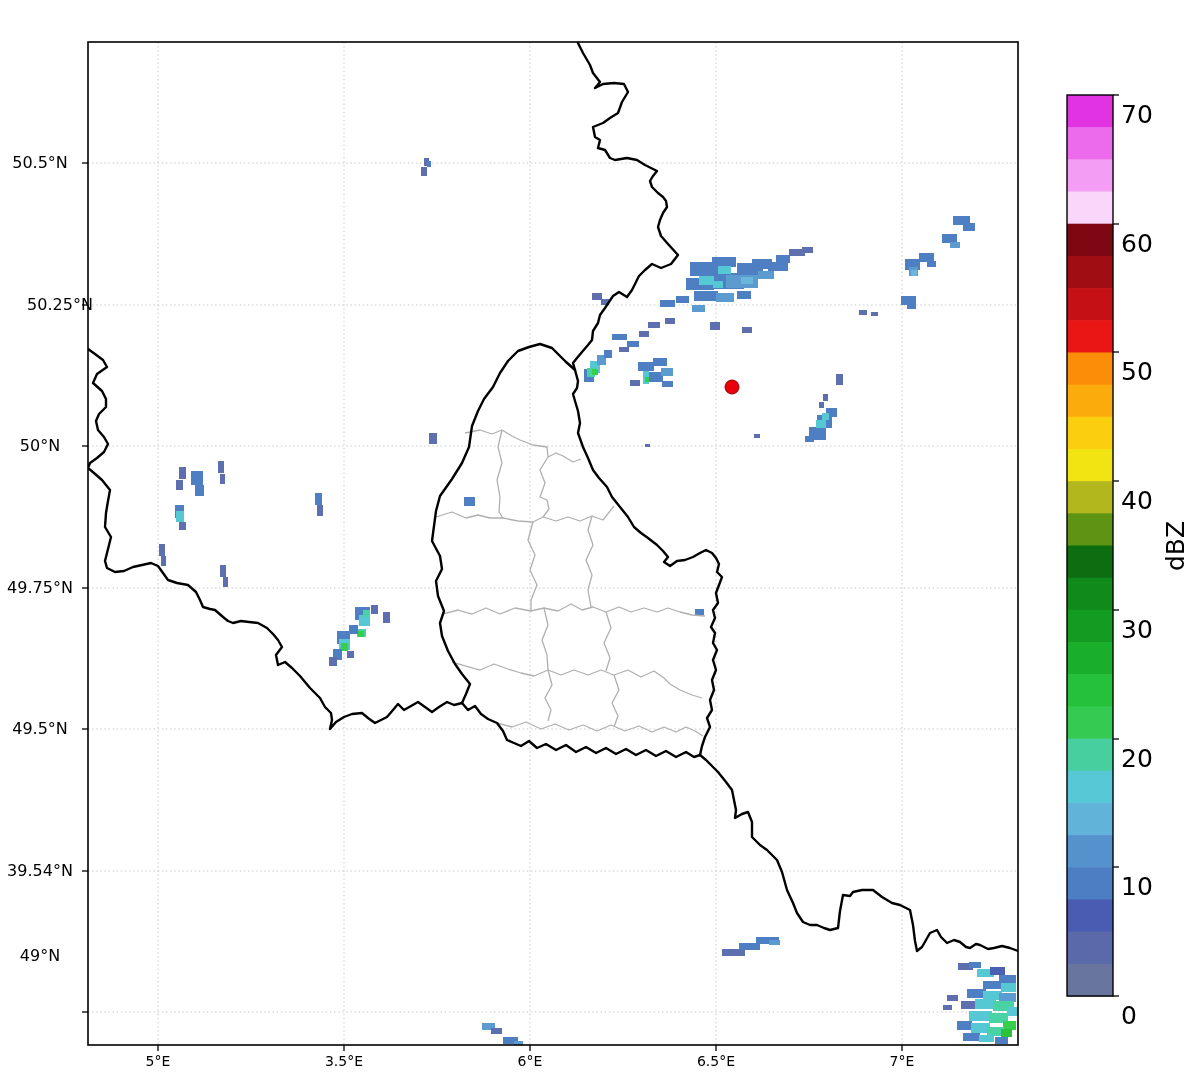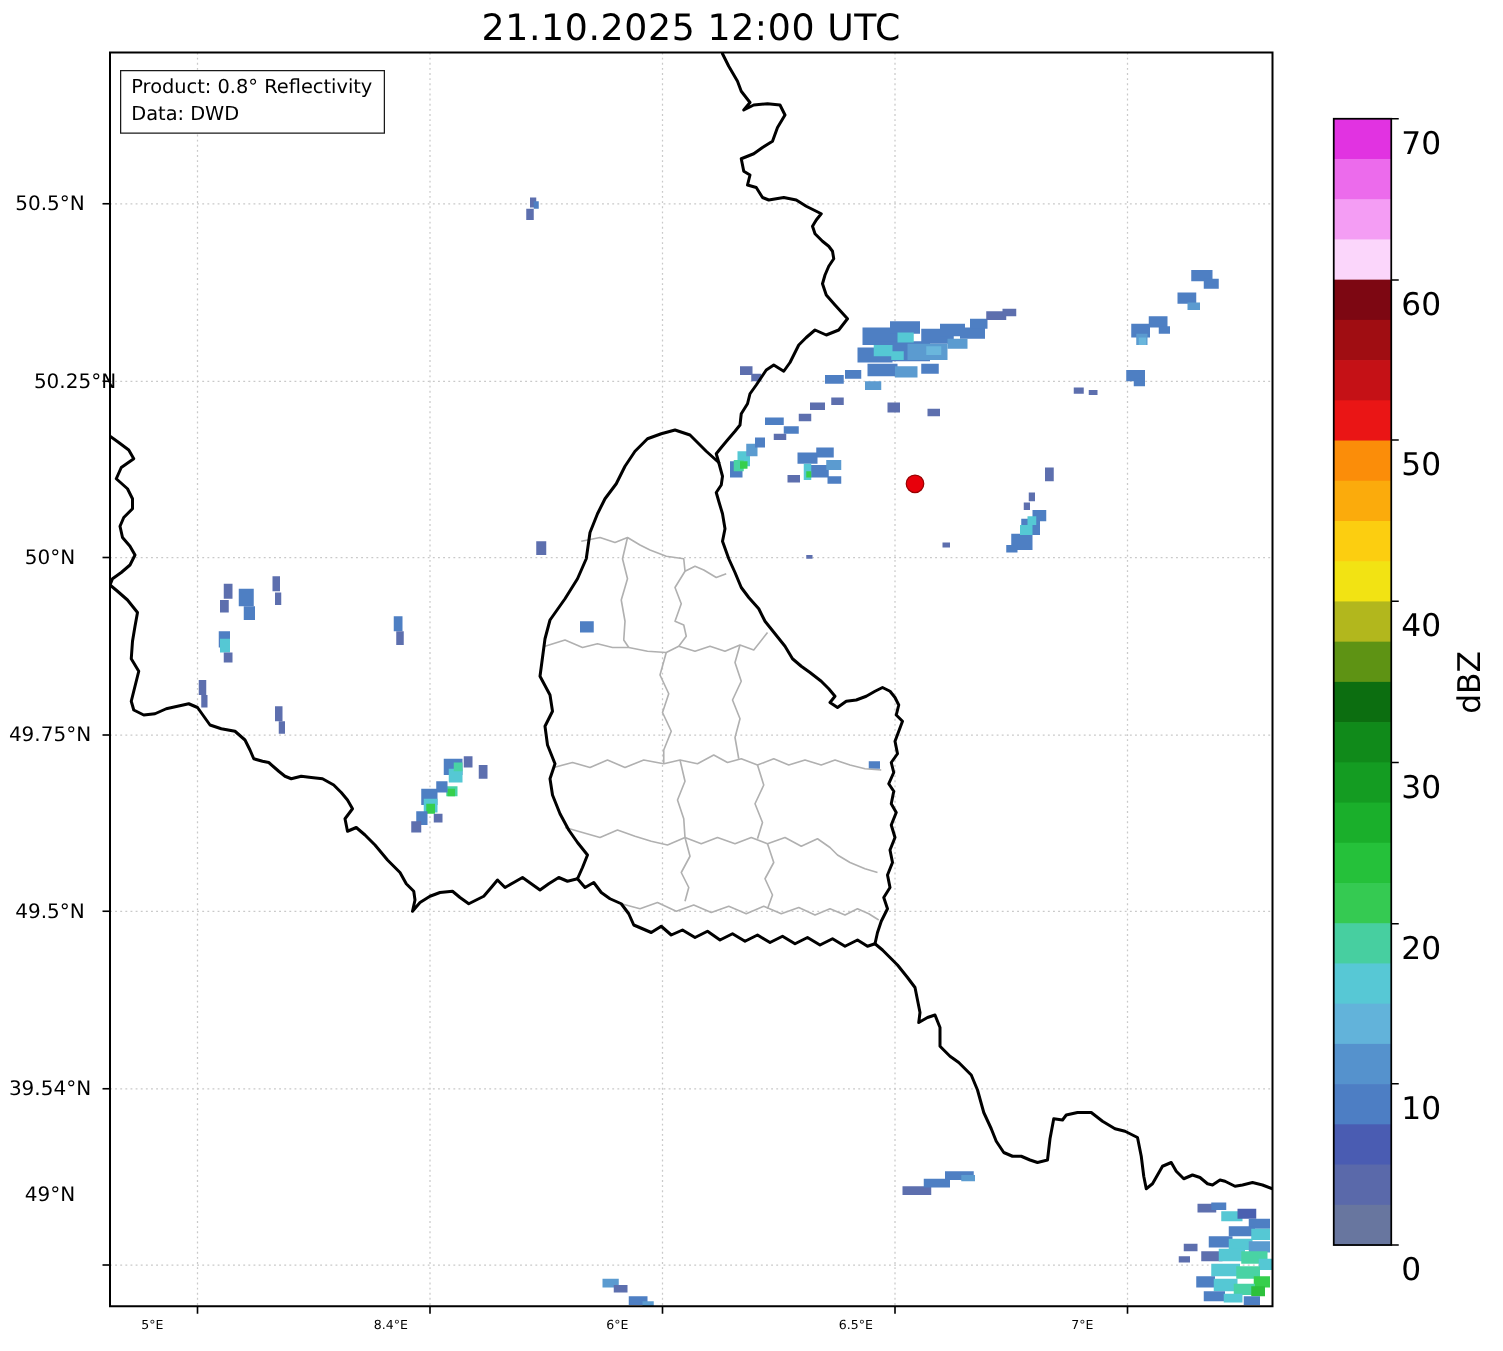--- a/index.html
+++ b/index.html
@@ -3,32 +3,31 @@
 <meta charset="utf-8">
 <style>
   html,body{margin:0;padding:0;background:#ffffff;}
   .fig{position:relative;width:1202px;height:1081px;background:#ffffff;
        font-family:"DejaVu Sans","Liberation Sans",sans-serif;color:#000;overflow:hidden;}
   .fig-title{position:absolute;left:88px;top:5px;width:930px;text-align:center;
        font-size:29px;letter-spacing:0.5px;}
   .annot{position:absolute;left:96px;top:56px;background:#fff;border:1.4px solid #1a1a1a;
        padding:2px 9px 4px 8px;font-size:15.5px;line-height:1.4;}
   .ylab{position:absolute;left:0;width:80px;text-align:center;font-size:16px;line-height:20px;}
-  .xlab{position:absolute;width:90px;font-size:10px;line-height:20px;top:1051px;}
+  .xlab{position:absolute;width:90px;text-align:center;font-size:14px;line-height:20px;top:1051px;}
   .cblab{position:absolute;left:1121px;width:60px;font-size:25px;line-height:30px;margin-top:20px;}
   .dbz{position:absolute;left:1140px;top:531px;width:72px;height:30px;text-align:center;
        font-size:25px;transform:rotate(-90deg);}
   svg.canvas{position:absolute;left:0;top:0;}
 </style>
 </head>
 <body>
 
 <div class="fig">
 
-  <div class="fig-title">21.10.2025 12:00 UTC</div>
 
   <svg class="canvas" width="1202" height="1081">
     <defs>
       <clipPath id="plotclip">
           <rect x="88" y="42" width="930" height="1003"></rect>
         </clipPath>
     </defs>
 
     <rect x="88" y="42" width="930" height="1003" fill="#ffffff"></rect>
 
@@ -268,29 +267,25 @@
         <line x1="1113" y1="224" x2="1119" y2="224" stroke="#000" stroke-width="1.3"></line>
         <line x1="1113" y1="352" x2="1119" y2="352" stroke="#000" stroke-width="1.3"></line>
         <line x1="1113" y1="481" x2="1119" y2="481" stroke="#000" stroke-width="1.3"></line>
         <line x1="1113" y1="610" x2="1119" y2="610" stroke="#000" stroke-width="1.3"></line>
         <line x1="1113" y1="739" x2="1119" y2="739" stroke="#000" stroke-width="1.3"></line>
         <line x1="1113" y1="867" x2="1119" y2="867" stroke="#000" stroke-width="1.3"></line>
         <line x1="1113" y1="996" x2="1119" y2="996" stroke="#000" stroke-width="1.3"></line>
       </g>
   </svg>
 
-  <div class="annot">
-    <div>Product: 0.8° Reflectivity</div>
-    <div>Data: DWD</div>
-  </div>
 
   <div class="dbz">dBZ</div>
 
 <div class="xlab" style="left: 113px;">5°E</div>
-    <div class="xlab" style="left: 299px;">8.4°E</div>
+    <div class="xlab" style="left: 299px;">3.5°E</div>
     <div class="xlab" style="left: 485px;">6°E</div>
     <div class="xlab" style="left: 671px;">6.5°E</div>
     <div class="xlab" style="left: 857px;">7°E</div>
     <div class="ylab" style="top: 153px;">50.5°N</div>
     <div class="ylab" style="top: 295px; padding-left: 20px;">50.25°N</div>
     <div class="ylab" style="top: 436px;">50°N</div>
     <div class="ylab" style="top: 578px;">49.75°N</div>
     <div class="ylab" style="top: 719px;">49.5°N</div>
     <div class="ylab" style="top: 861px;">39.54°N</div>
     <div class="ylab" style="top: 946px;">49°N</div>

